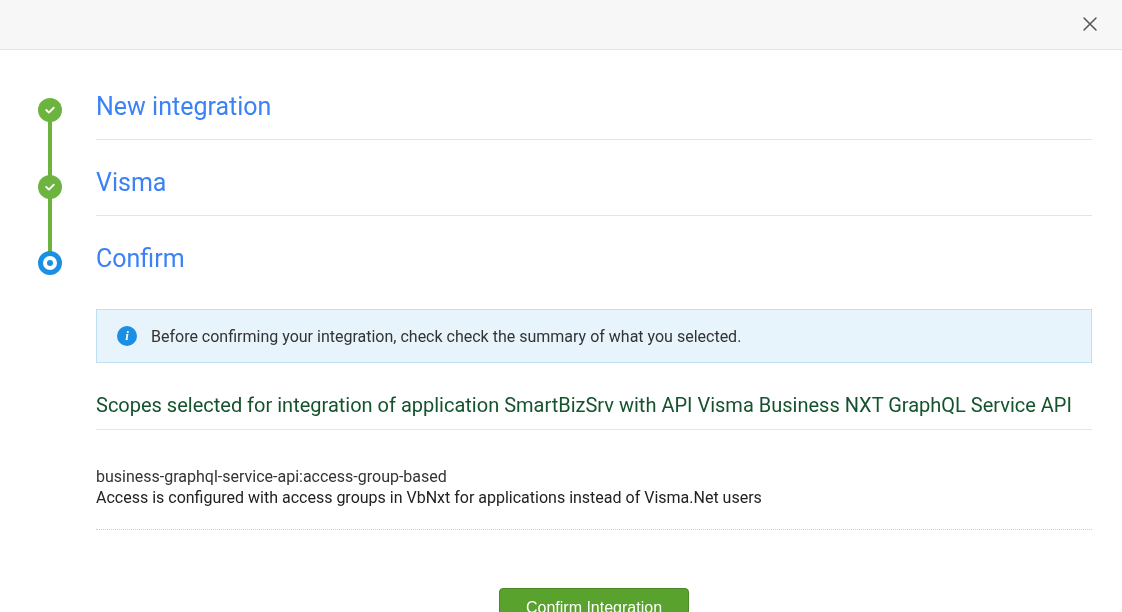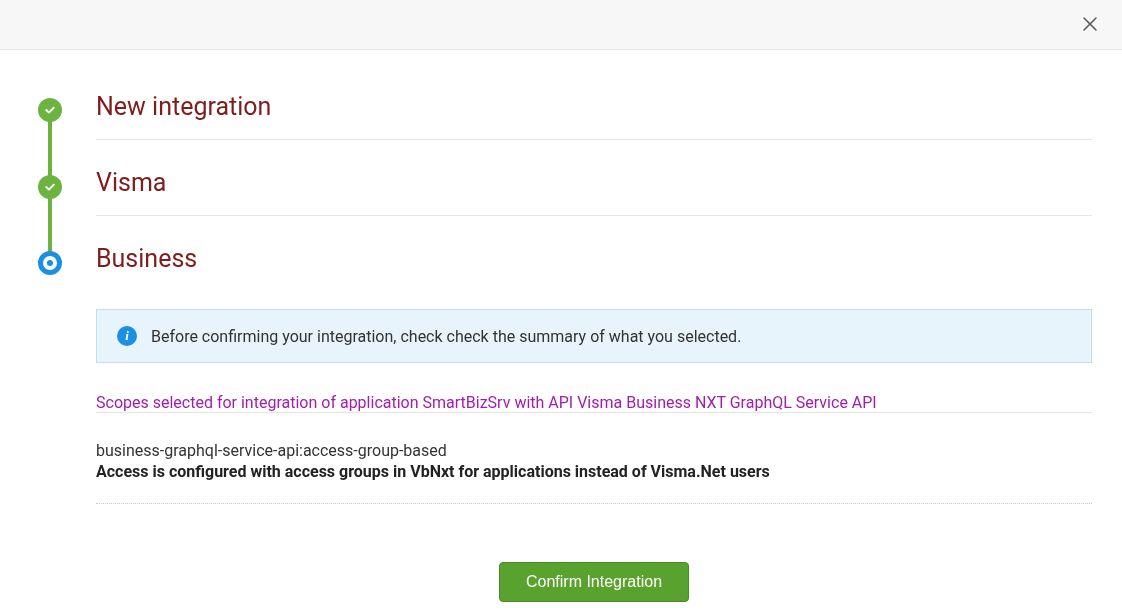--- a/index.html
+++ b/index.html
@@ -75,21 +75,21 @@
       background: #1a8fe3;
       border-radius: 50%;
     }
     .main {
       flex: 1;
       padding-right: 30px;
     }
     .step-heading {
       font-size: 25px;
       font-weight: 400;
-      color: #7f1d1d;
+      color: #3b82f6;
       padding: 4px 0 18px 0;
       border-bottom: 1px solid #e5e5e5;
       margin-bottom: 4px;
       cursor: pointer;
     }
     .step-section {
       margin-bottom: 4px;
     }
     .step-section.spaced {
       margin-top: 24px;
@@ -114,37 +114,38 @@
       font-style: italic;
       font-family: Georgia, serif;
       font-weight: bold;
       font-size: 13px;
       display: flex;
       align-items: center;
       justify-content: center;
       flex-shrink: 0;
     }
     .scopes-heading {
-      font-size: 16px;
-      color: #a21caf;
+      font-size: 20px;
+      color: #14532d;
       margin-top: 30px;
+      padding-bottom: 12px;
       border-bottom: 1px solid #e5e5e5;
     }
     .scope-item {
-      margin-top: 28px;
+      margin-top: 37px;
       padding-bottom: 22px;
       border-bottom: 1px dotted #ccc;
     }
     .scope-name {
       font-size: 16px;
       color: #333;
     }
     .scope-desc {
       font-size: 16px;
-      font-weight: 700;
+      font-weight: 400;
       color: #222;
       margin-top: 2px;
     }
     .confirm-wrap {
       display: flex;
       justify-content: center;
       margin-top: 58px;
     }
     .confirm-btn {
       background: #5aa22e;
@@ -188,21 +189,21 @@
 
     <div class="step-section">
       <h2 class="step-heading">New integration</h2>
     </div>
 
     <div class="step-section spaced">
       <h2 class="step-heading">Visma</h2>
     </div>
 
     <div class="step-section spaced">
-      <h2 class="step-heading" style="border-bottom:none;padding-bottom:6px">Business</h2>
+      <h2 class="step-heading" style="border-bottom:none;padding-bottom:6px">Confirm</h2>
 
       <div class="info-box">
         <div class="info-icon">i</div>
         <div>Before confirming your integration, check check the summary of what you selected.</div>
       </div>
 
       <div class="scopes-heading">Scopes selected for integration of application SmartBizSrv with API Visma Business NXT GraphQL Service API</div>
 
       <div class="scope-item">
         <div class="scope-name">business-graphql-service-api:access-group-based</div>

